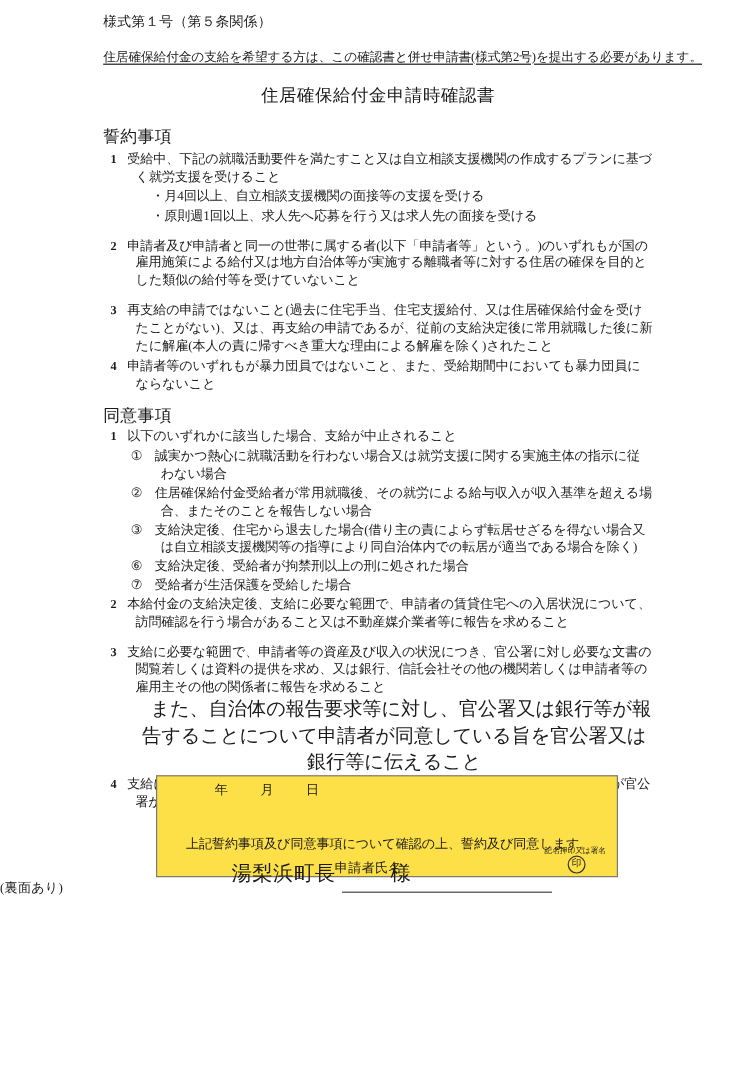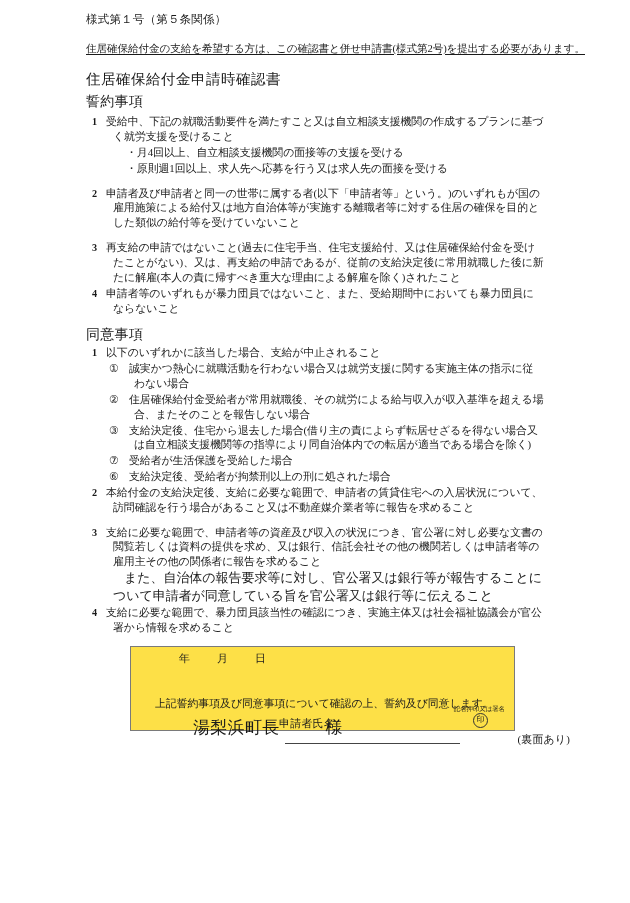--- a/index.html
+++ b/index.html
@@ -40,21 +40,22 @@
     font-size: 10.6px;
     line-height: 1.35;
     text-decoration: underline;
     text-underline-offset: 2px;
     margin: 0 0 14px 0;
     letter-spacing: -0.1px;
     white-space: nowrap;
   }
   .doc-title {
     font-size: 14.5px;
-    margin: 0 0 4px 0;
+    text-align: center;
+    margin: 0 0 16px 0;
     letter-spacing: 0.5px;
   }
 
   
   .section-heading {
     font-size: 14px;
     margin: 2px 0 1px 0;
     letter-spacing: 0.3px;
   }
   .section-heading.consent {
@@ -100,26 +101,27 @@
     letter-spacing: -0.05px;
   }
   .subitem .cnum {
     display: inline-block;
     width: 20px;
     text-indent: 0;
   }
 
   
   .cont {
-    font-size: 13px;
+    font-size: 16px;
     line-height: 1.36;
     margin: 0;
     padding-left: 27px;
     text-indent: 11px;
     letter-spacing: -0.05px;
+    text-align: center;
   }
 
   .gap { height: 7px; }
 
   
   .sign-box {
     position: absolute;
     left: 130px;
     top: 646px;
     width: 385px;
@@ -187,21 +189,21 @@
     border-radius: 50%;
     font-size: 8px;
     line-height: 12px;
     text-align: center;
   }
   .back-note {
     position: absolute;
     left: 0;
     top: 733px;
     width: 570px;
-    text-align: right;
+    text-align: left;
     font-size: 10.9px;
     letter-spacing: 0.2px;
   }
 </style>
 </head>
 <body>
 
 <div class="page">
 
   <div class="content">
@@ -245,24 +247,24 @@
     <div class="subitem">
       <span class="cnum">①</span><span>誠実かつ熱心に就職活動を行わない場合又は就労支援に関する実施主体の指示に従わない場合</span>
     </div>
     <div class="subitem">
       <span class="cnum">②</span><span>住居確保給付金受給者が常用就職後、その就労による給与収入が収入基準を超える場合、またそのことを報告しない場合</span>
     </div>
     <div class="subitem">
       <span class="cnum">③</span><span>支給決定後、住宅から退去した場合(借り主の責によらず転居せざるを得ない場合又は自立相談支援機関等の指導により同自治体内での転居が適当である場合を除く)</span>
     </div>
     <div class="subitem">
+      <span class="cnum">⑥</span><span>支給決定後、受給者が拘禁刑以上の刑に処された場合</span>
+    </div>
+    <div class="subitem">
       <span class="cnum">⑦</span><span>受給者が生活保護を受給した場合</span>
-    </div>
-    <div class="subitem">
-      <span class="cnum">⑥</span><span>支給決定後、受給者が拘禁刑以上の刑に処された場合</span>
     </div>
 
     <div class="item tight">
       <span class="num">2</span><span>本給付金の支給決定後、支給に必要な範囲で、申請者の賃貸住宅への入居状況について、訪問確認を行う場合があること又は不動産媒介業者等に報告を求めること</span>
     </div>
 
     <div class="gap"></div>
 
     <div class="item">
       <span class="num">3</span><span>支給に必要な範囲で、申請者等の資産及び収入の状況につき、官公署に対し必要な文書の閲覧若しくは資料の提供を求め、又は銀行、信託会社その他の機関若しくは申請者等の雇用主その他の関係者に報告を求めること</span>

